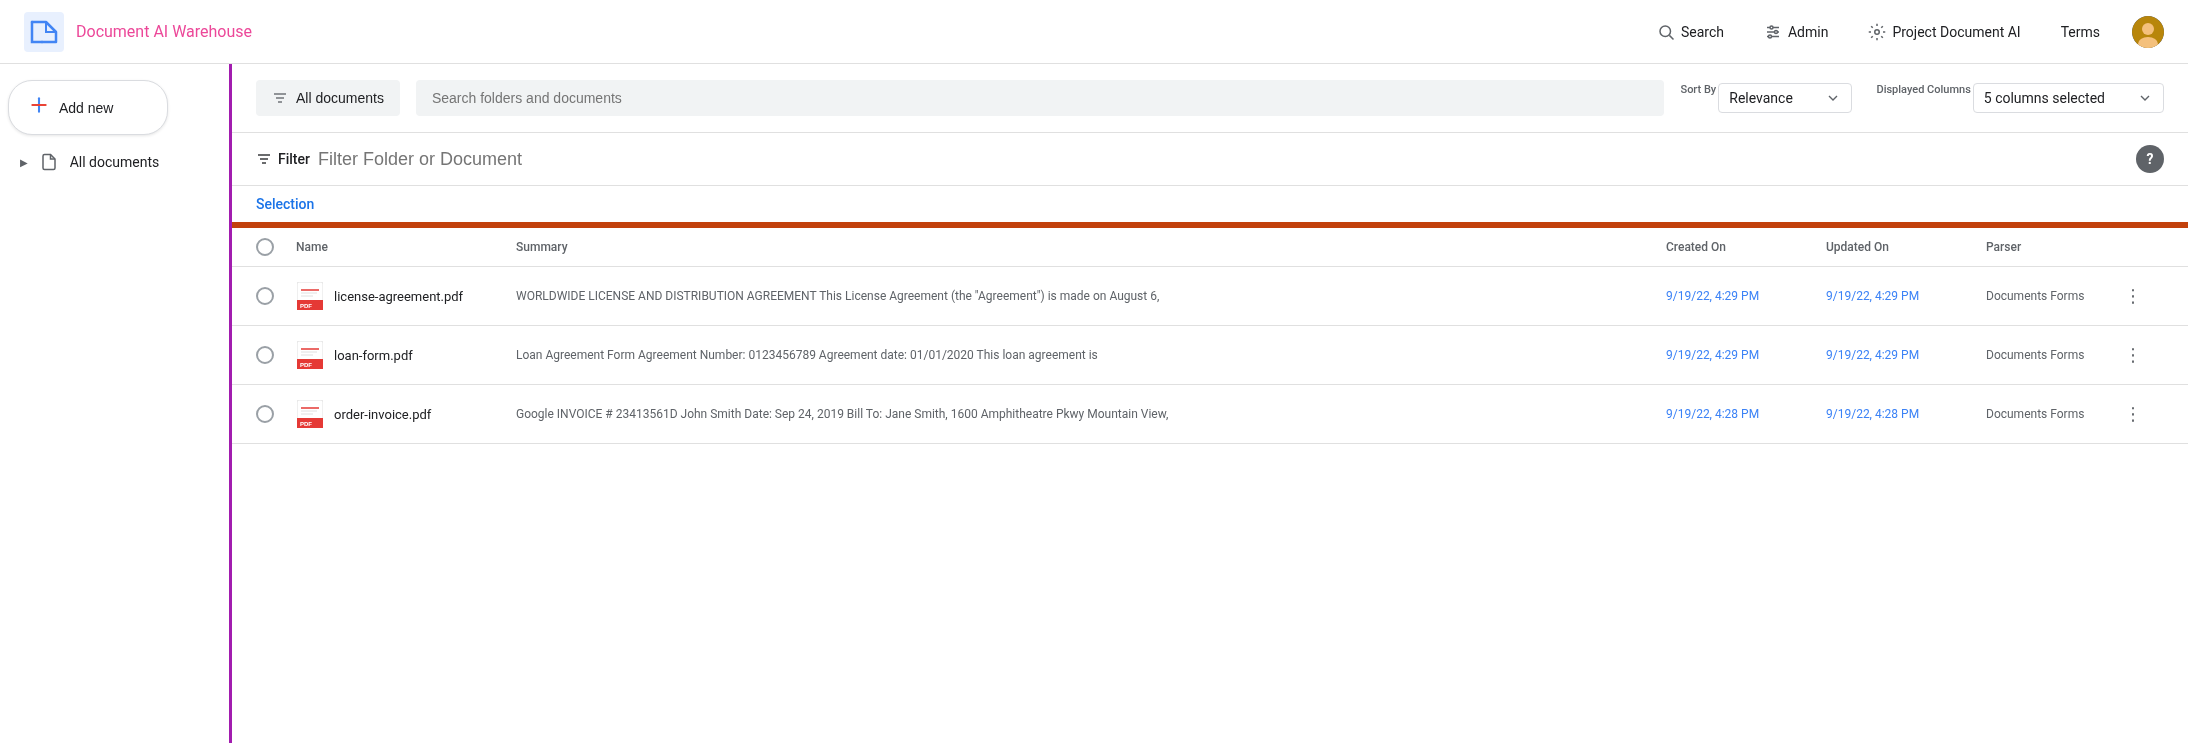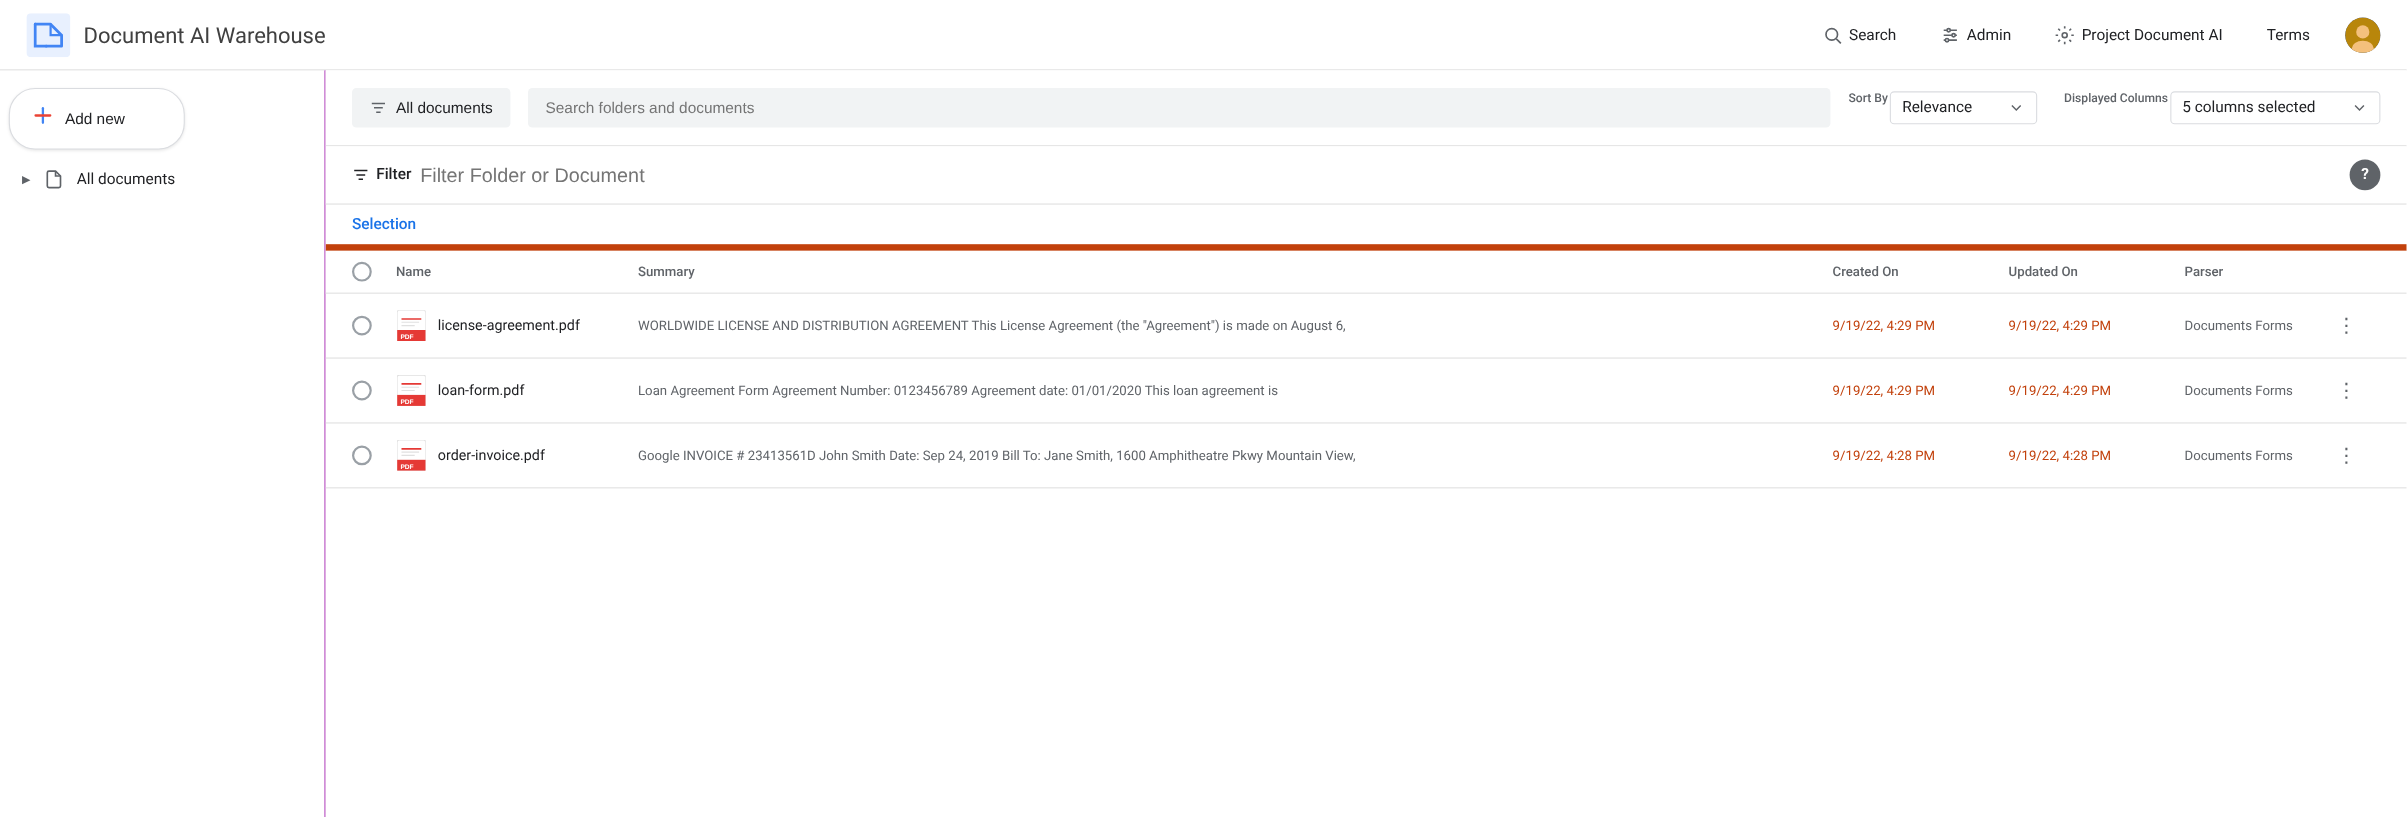--- a/index.html
+++ b/index.html
@@ -6,30 +6,30 @@
     body { font-family: 'Google Sans', Roboto, Arial, sans-serif; font-size: 14px; color: #202124; background: #fff; height: 743px; overflow: hidden; }
 
     
     .topnav {
       display: flex; align-items: center; height: 64px;
       padding: 0 24px; border-bottom: 1px solid #e0e0e0;
       background: #fff;
     }
     .topnav-logo { display: flex; align-items: center; gap: 12px; flex: 1; }
     .logo-icon { width: 40px; height: 40px; }
-    .topnav-title { font-size: 20px; font-weight: 400; color: #404040; }
+    .topnav-title { font-size: 16px; font-weight: 400; color: #ec4899; }
     .topnav-actions { display: flex; align-items: center; gap: 24px; }
     .topnav-action { display: flex; align-items: center; gap: 6px; font-size: 14px; color: #202124; cursor: pointer; padding: 8px; border-radius: 4px; }
     .topnav-avatar { width: 32px; height: 32px; border-radius: 50%; background: #5f6368; overflow: hidden; cursor: pointer; }
 
     
     .layout { display: flex; height: calc(743px - 64px); }
 
     
-    .sidebar { width: 296px; padding: 16px 8px; border-right: 1px solid #a21caf; flex-shrink: 0; }
+    .sidebar { width: 232px; padding: 16px 8px; border-right: 3px solid #a21caf; flex-shrink: 0; }
     .add-new-btn {
       display: flex; align-items: center; gap: 10px;
       padding: 14px 20px; border-radius: 24px;
       border: 1px solid #dadce0; background: #fff;
       font-size: 14px; color: #202124; cursor: pointer;
       font-weight: 500; margin-bottom: 8px; width: 160px;
       box-shadow: 0 1px 3px rgba(0,0,0,0.1);
     }
     .plus-icon { font-size: 20px; font-weight: 300; }
     .sidebar-item {
@@ -121,21 +121,21 @@
       display: flex; align-items: center; justify-content: center;
     }
     .table-row {
       display: grid;
       grid-template-columns: 40px 220px 1fr 160px 160px 130px 48px;
       padding: 14px 24px; border-bottom: 1px solid #e0e0e0;
       align-items: center;
     }
     .table-cell { font-size: 13px; color: #202124; }
     .table-cell.summary { color: #5f6368; font-size: 12px; line-height: 1.4; }
-    .table-cell.date { font-size: 12px; color: #c2410c; }
+    .table-cell.date { font-size: 12px; color: #3b82f6; }
     .table-cell.parser { font-size: 12px; color: #5f6368; }
     .doc-name { display: flex; align-items: center; gap: 10px; }
     .pdf-icon {
       width: 28px; height: 28px; flex-shrink: 0;
       display: flex; align-items: center; justify-content: center;
     }
     .more-btn {
       background: none; border: none; cursor: pointer;
       font-size: 18px; color: #5f6368; padding: 4px 8px;
       border-radius: 4px;

